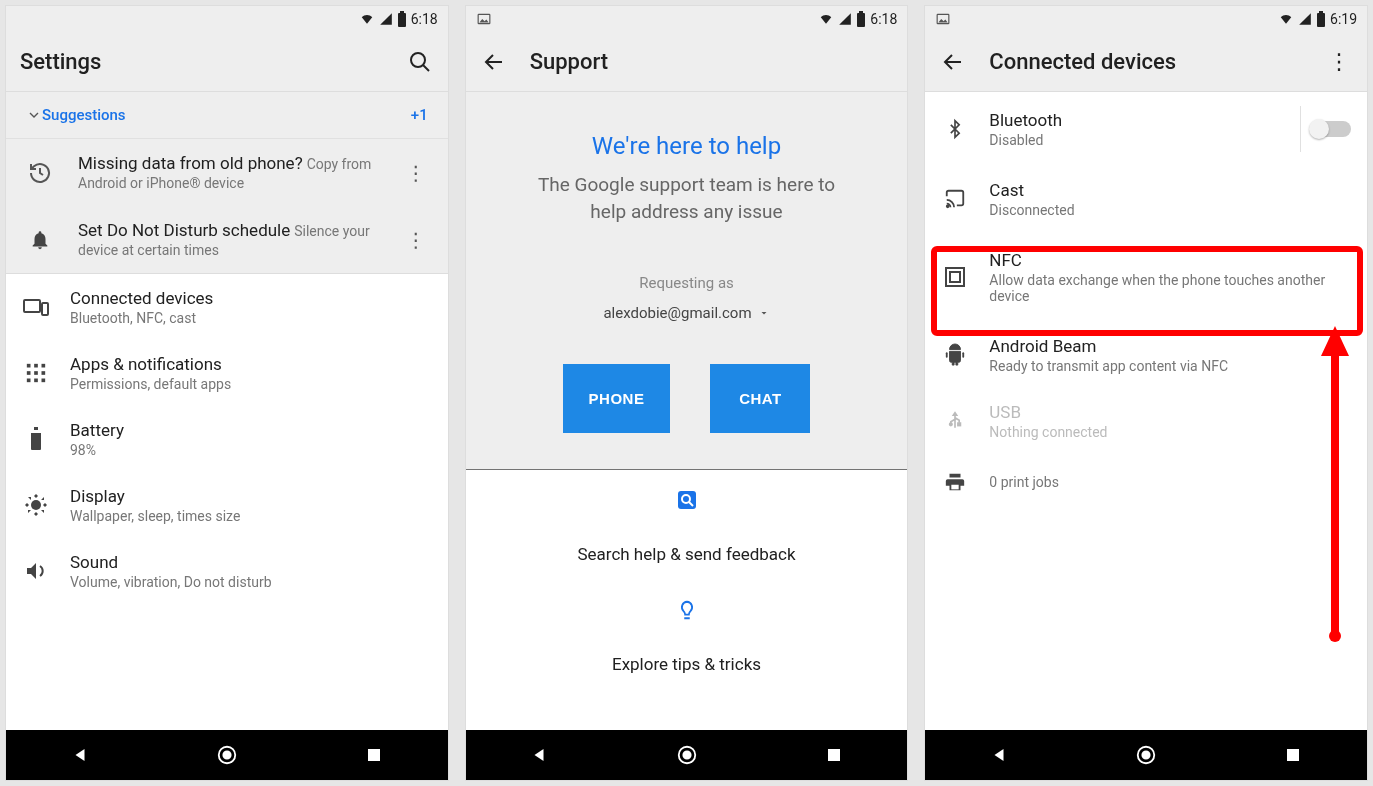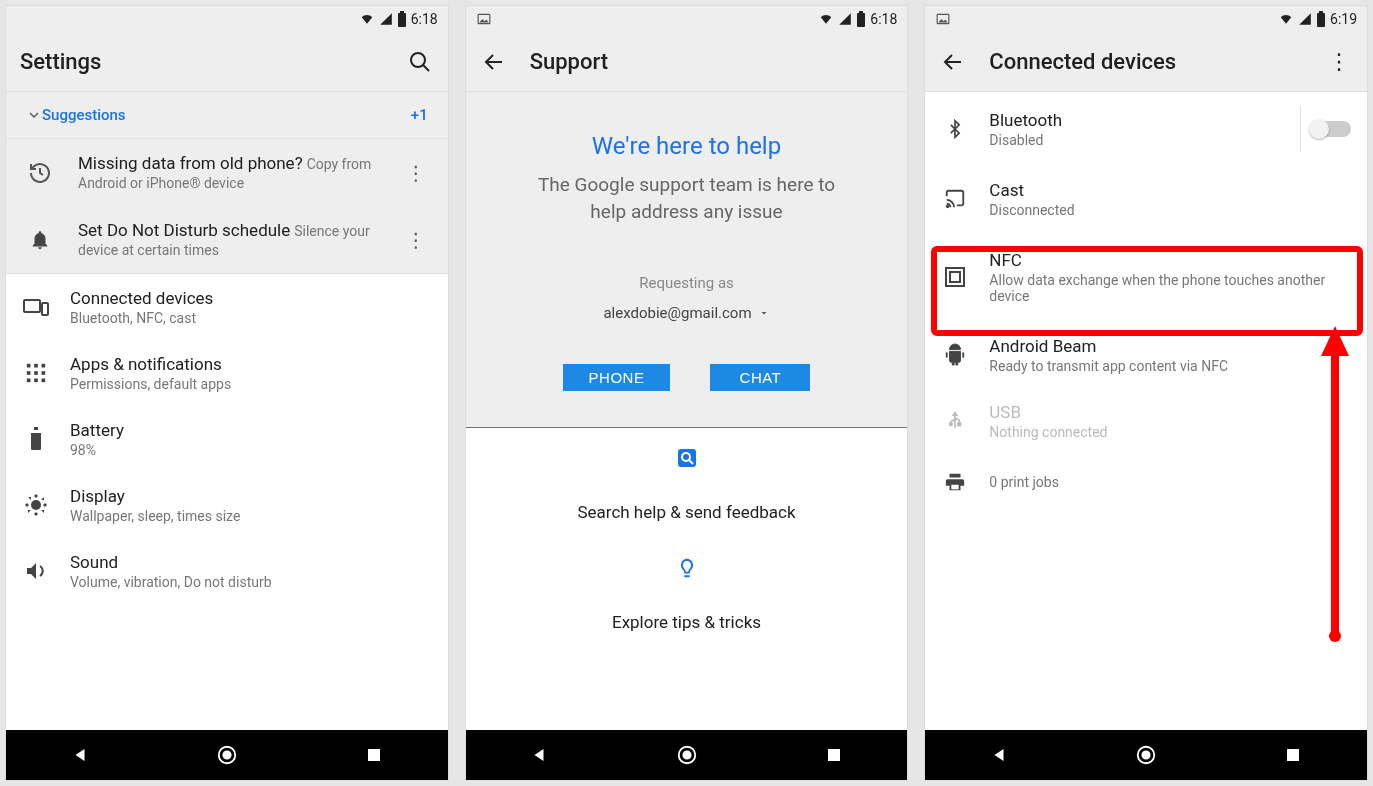--- a/index.html
+++ b/index.html
@@ -79,22 +79,22 @@
     background:#eeeeee; padding: 40px 40px 36px; text-align:center;
     display:flex; flex-direction:column; align-items:center; gap:12px;
     border-bottom:1px solid #737373;
   }
   .support-hero h2 { color:#1a73e8; font-size:24px; font-weight:400;}
   .support-hero .sub { color:#666; font-size:19px; line-height:1.4; max-width:300px;}
   .support-hero .req { color:#888; font-size:15px; margin-top:37px;}
   .support-hero .email-row { display:flex; align-items:center; gap:6px; color:#444; font-size:15px;}
   .support-hero .btns { display:flex; gap:40px; margin-top:30px;}
   .support-hero .btn {
-    background:#1e88e5; color:#fff; font-size:15px; font-weight:400;
-    border:none; padding:5px 26px; min-width:100px;
+    background:#1e88e5; color:#fff; font-size:15px; font-weight:700;
+    border:none; padding:26px 26px; min-width:100px;
     cursor:pointer; letter-spacing:0.5px;
   }
   .support-list .row { padding:16px 20px; gap:30px;flex-direction:column;}
   .support-list .rowicon { color:#1a73e8; }
   
   .toggle {
     width:40px; height:16px; background:#ccc; border-radius:10px; position:relative;
   }
   .toggle .knob {
     width:20px; height:20px; background:#f2f2f2; border-radius:50%;

